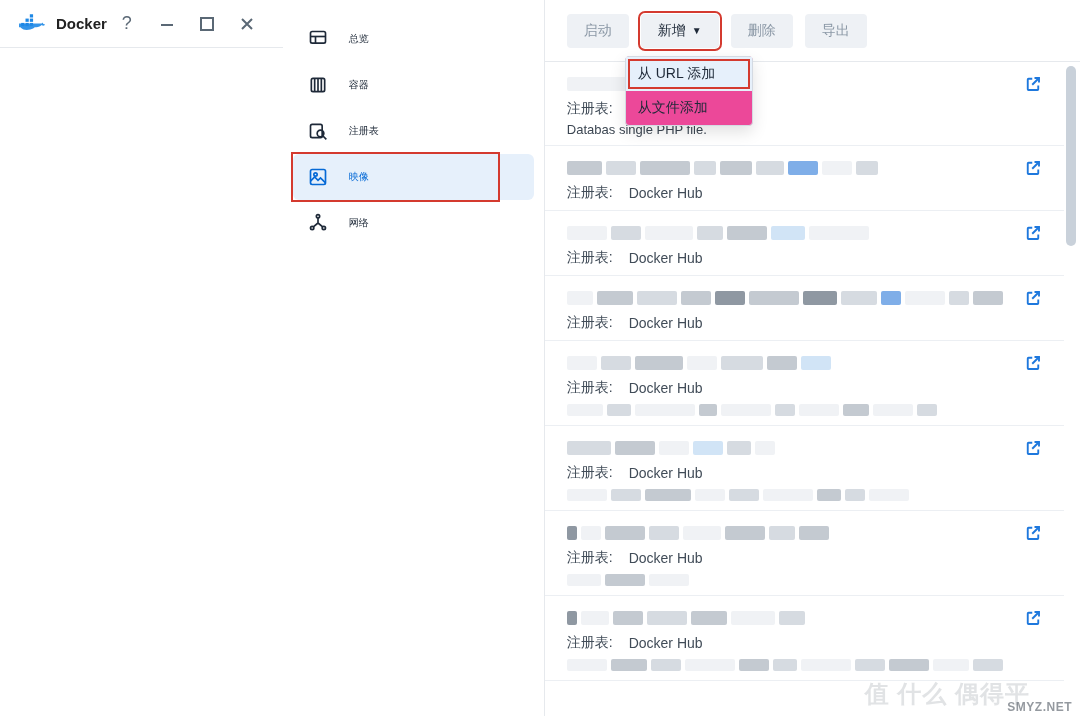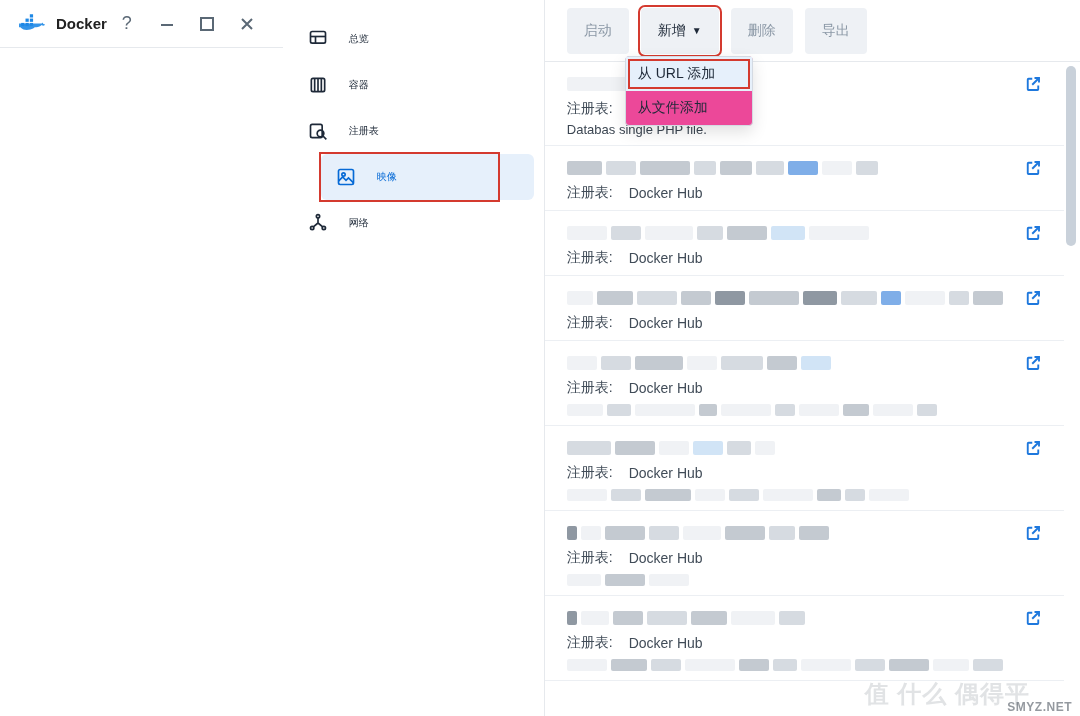--- a/index.html
+++ b/index.html
@@ -25,27 +25,27 @@
   .titlebar .wbtn { width: 40px; height: 40px; display:flex; align-items:center; justify-content:center; color:#5a6875; cursor:pointer; font-size:18px; }
   .body { flex: 1; display: flex; overflow:hidden; }
   .sidebar { width: 262px; border-right: 1px solid #e6e9ed; padding: 16px 10px; }
   .nav-item {
     display:flex; align-items:center; gap:20px;
     height:46px; padding:0 14px; border-radius:6px;
     color:#1e2938; font-size:10px; cursor:pointer;
     position: relative;
   }
   .nav-item .icn { width:22px; height:22px; display:flex; align-items:center; justify-content:center; color:#1e2938; }
-  .nav-item.active { background:#e6f0fb; color:#066ad6;margin-left:28px; }
+  .nav-item.active { background:#e6f0fb; color:#066ad6; }
   .nav-item.active .icn { color:#066ad6; }
   .nav-hl { position:absolute; left:-2px; top:-2px; right:34px; bottom:-2px; border:2px solid #d43a2f; pointer-events:none; }
   .main { flex:1; display:flex; flex-direction:column; position: relative; overflow: hidden; }
   .toolbar { height:62px; border-bottom:1px solid #e6e9ed; padding:0 22px; display:flex; align-items:center; gap:12px; }
   .tbtn {
-    height:46px; padding:0 16px; border:1px solid transparent; border-radius:4px;
+    height:34px; padding:0 16px; border:1px solid transparent; border-radius:4px;
     background:#eef1f5; color:#8b98a6; font-size:14px; cursor:default;
     display:flex; align-items:center; gap:6px;
     position: relative;
   }
   .tbtn.enabled { color:#1e2938; cursor:pointer; }
   .tbtn .caret { font-size:10px; color:#1e2938; }
   .tbtn.hl { outline:2px solid #d43a2f; outline-offset: 1px; }
   .dropdown {
     position:absolute; left:80px; top:56px; width:128px;
     background:#ec4899; border:1px solid #d4dae2; border-radius:4px;

